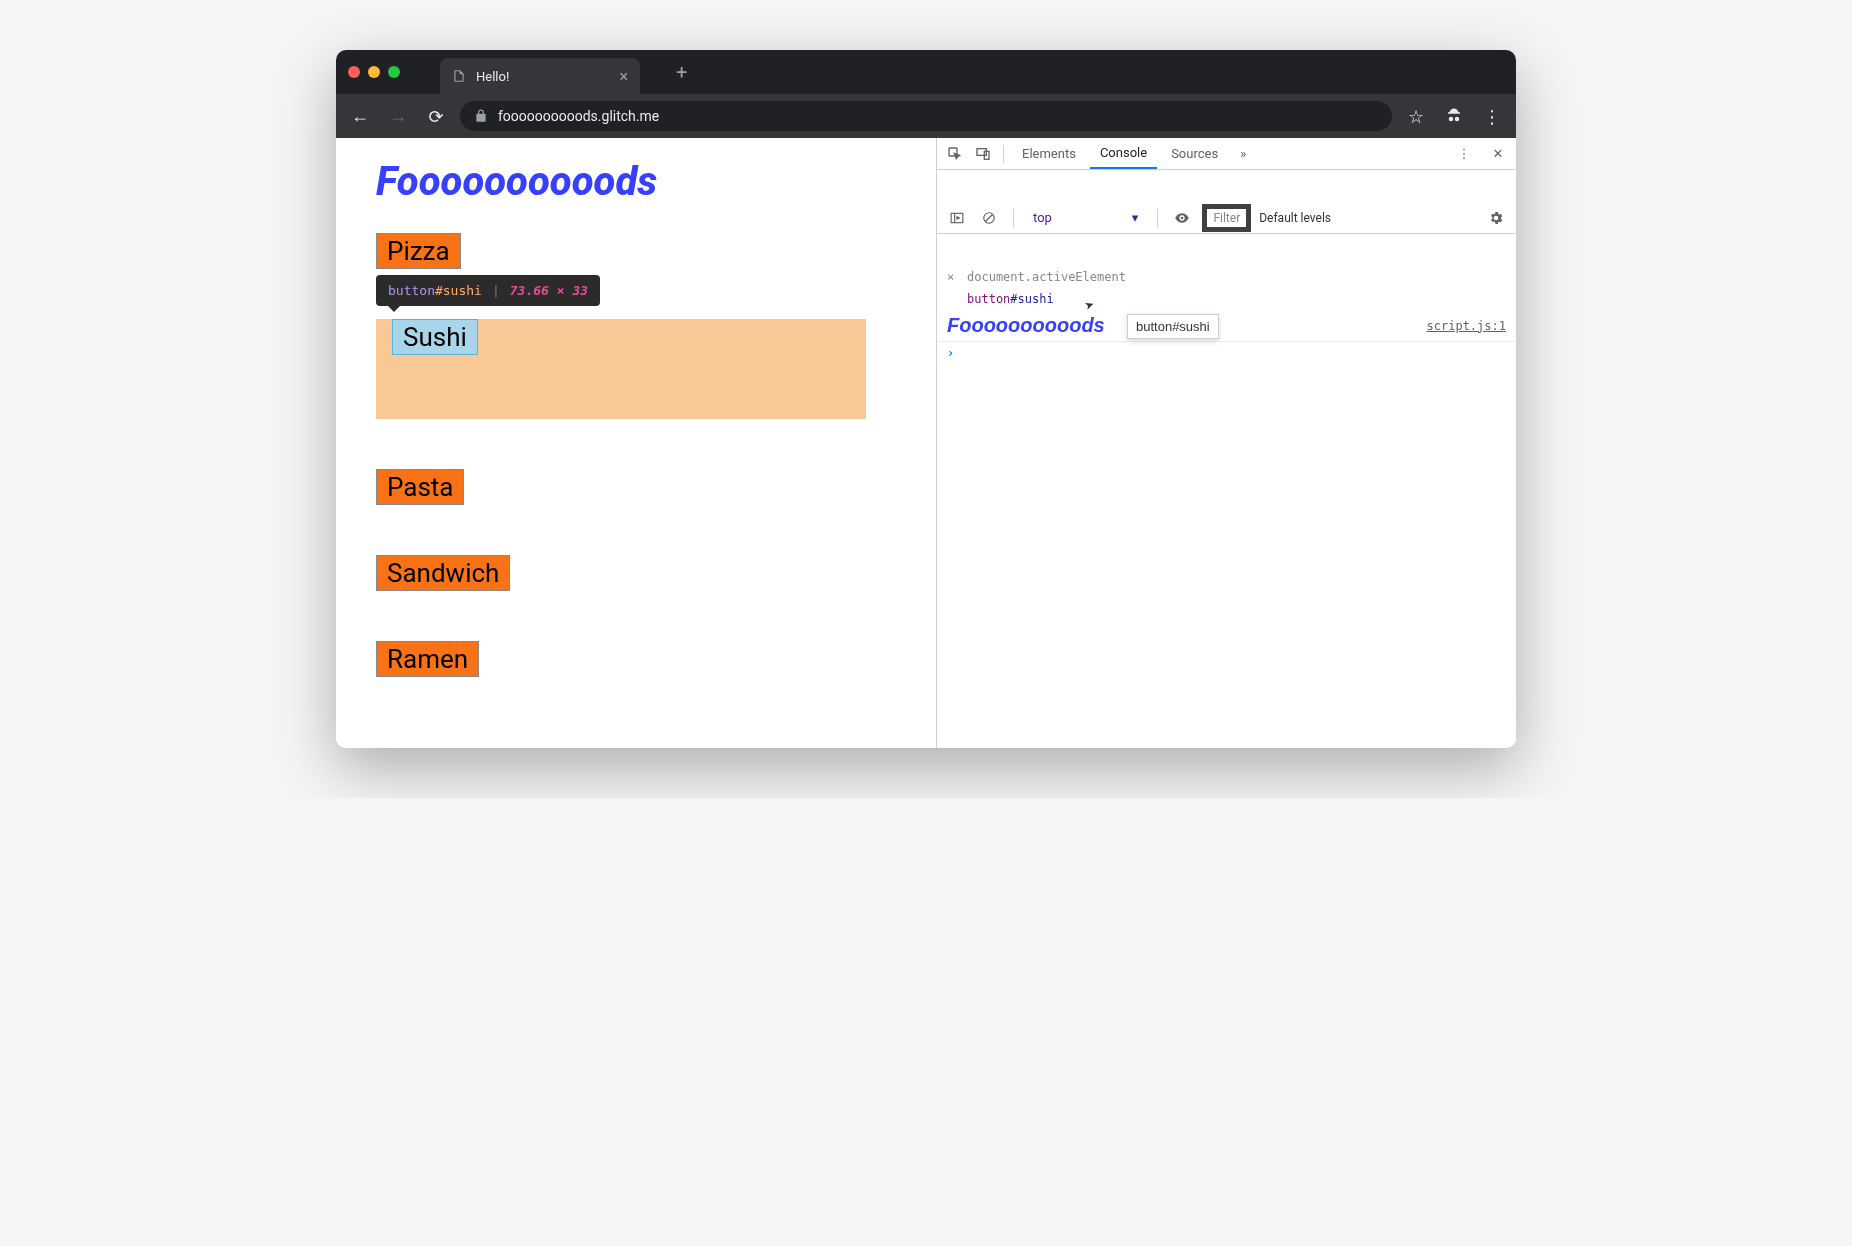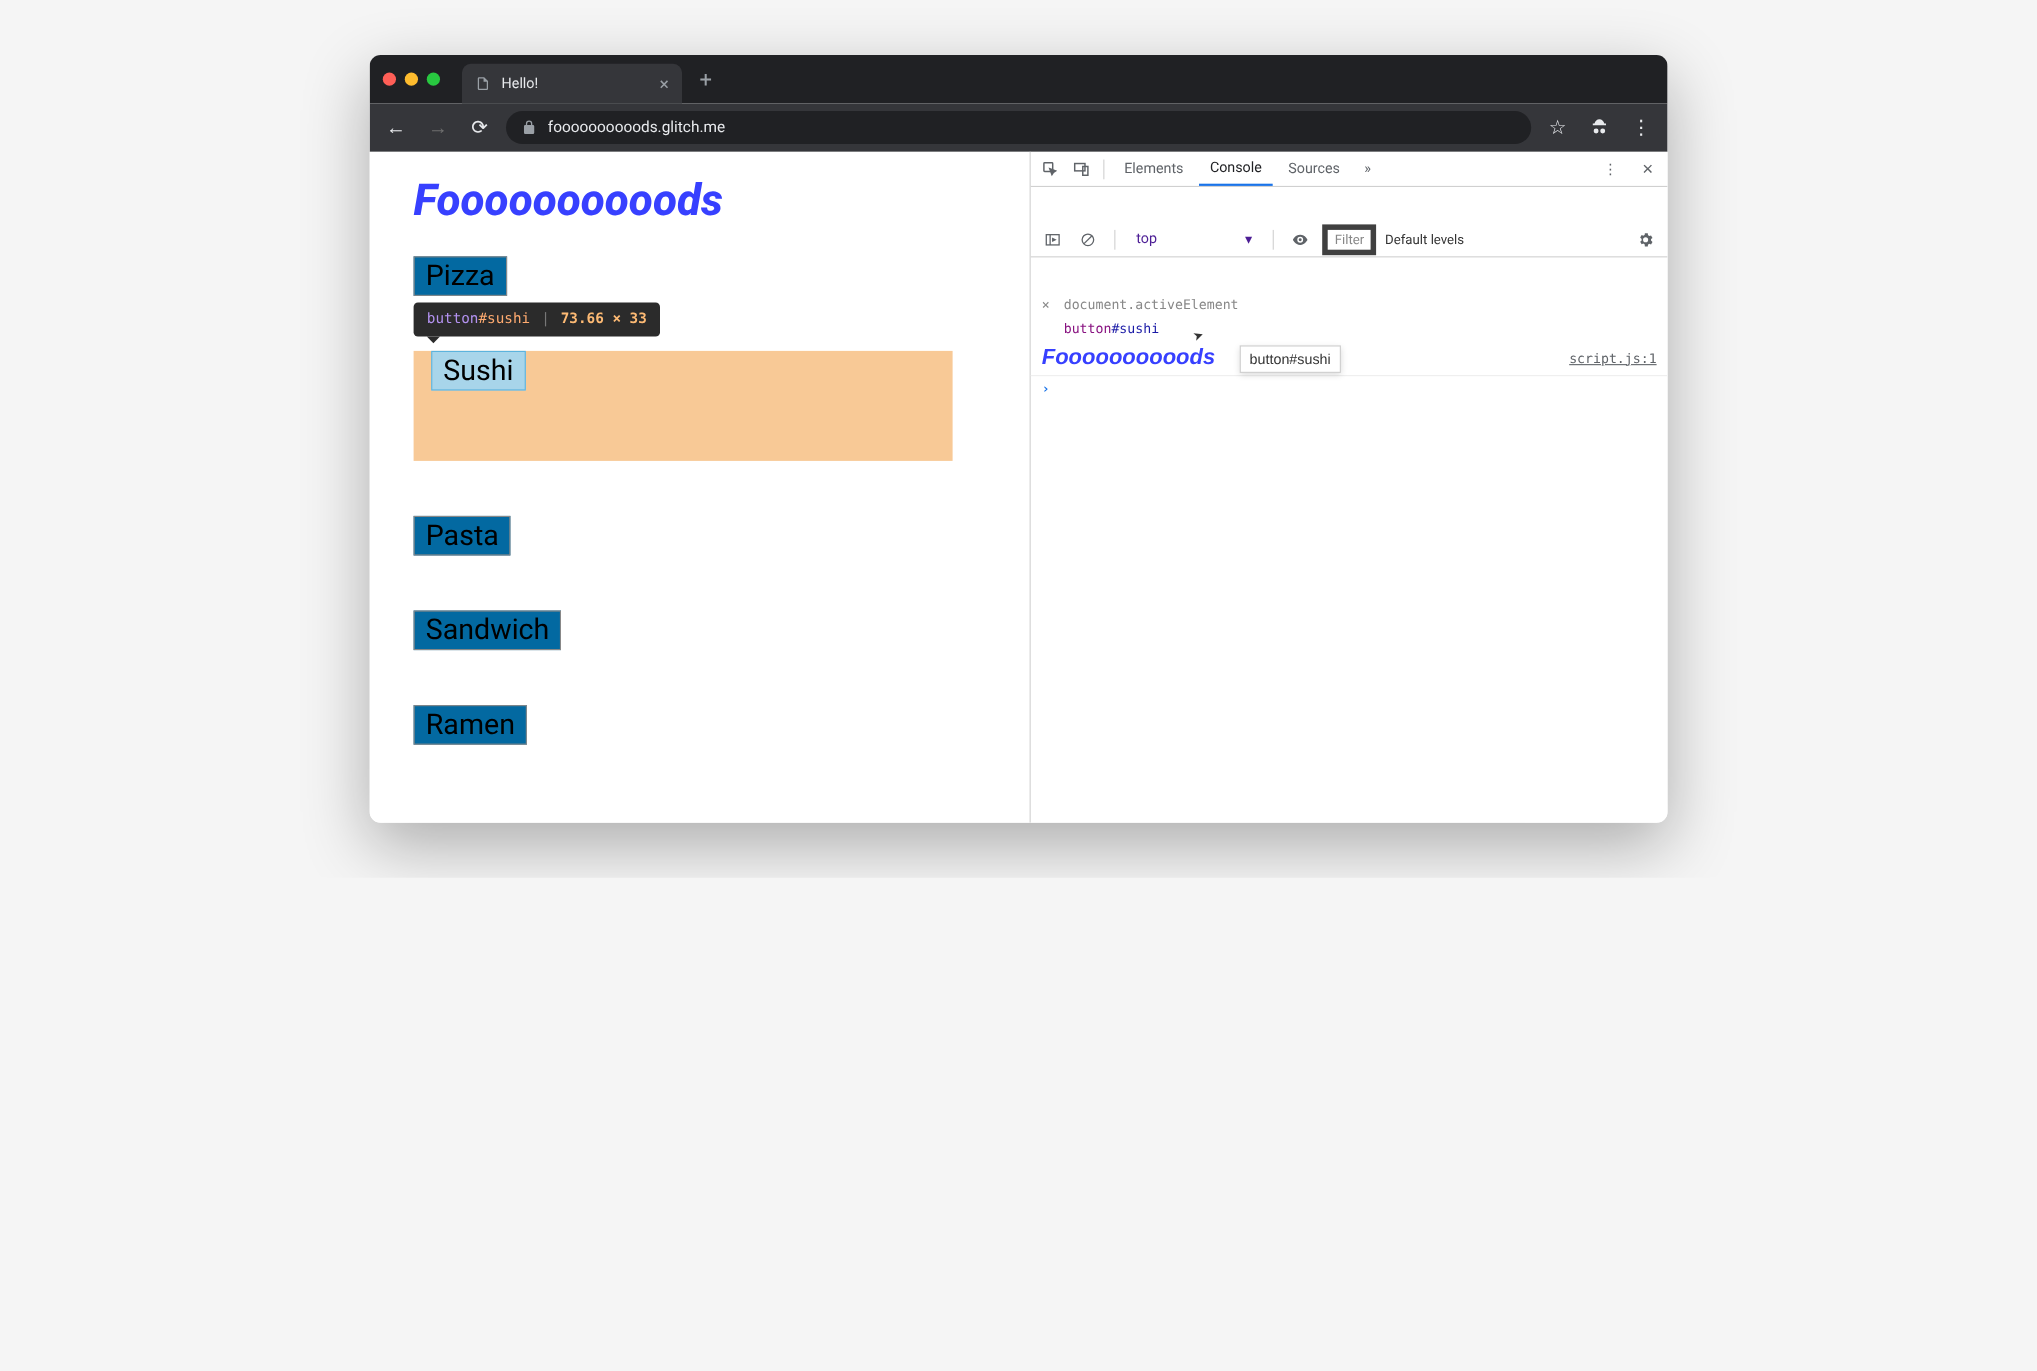--- a/index.html
+++ b/index.html
@@ -15,20 +15,21 @@
     border-radius: 10px;
     box-shadow: 0 20px 60px rgba(0,0,0,0.3);
     overflow: hidden;
   }
   .tabbar {
     background: #202124;
     display: flex;
     align-items: center;
     height: 44px;
     padding: 0 12px;
+    gap: 20px;
   }
   .traffic {
     display: flex;
     gap: 8px;
     margin-right: 20px;
   }
   .traffic span {
     width: 12px; height: 12px; border-radius: 50%;
   }
   .tl-red { background: #ff5f57; }
@@ -91,21 +92,21 @@
   }
   .page h1 {
     color: #3740ff;
     font-style: italic;
     font-weight: 800;
     font-size: 40px;
     margin-bottom: 28px;
   }
   .food-btn {
     display: block;
-    background: #0369a1;
+    background: #f97316;
     border: 1px solid #888;
     font-size: 26px;
     padding: 2px 10px;
     margin-bottom: 50px;
     font-family: inherit;
   }
   .sushi-wrap {
     position: relative;
     margin-bottom: 50px;
   }
@@ -140,21 +141,21 @@
     content: '';
     position: absolute;
     bottom: -6px; left: 12px;
     border: 6px solid transparent;
     border-top-color: #2b2b2b;
     border-bottom: none;
   }
   .tt-tag { color: #b392f0; }
   .tt-id { color: #ffab70; }
   .tt-sep { color: #777; }
-  .tt-dim { color: #fdba74; font-weight: 600; }
+  .tt-dim { color: #ec4899; font-weight: 600; font-style: italic; }
 
   .devtools {
     width: 580px;
     border-left: 1px solid #d0d0d0;
     display: flex;
     flex-direction: column;
     font-size: 13px;
     color: #333;
     gap: 32px;
   }

